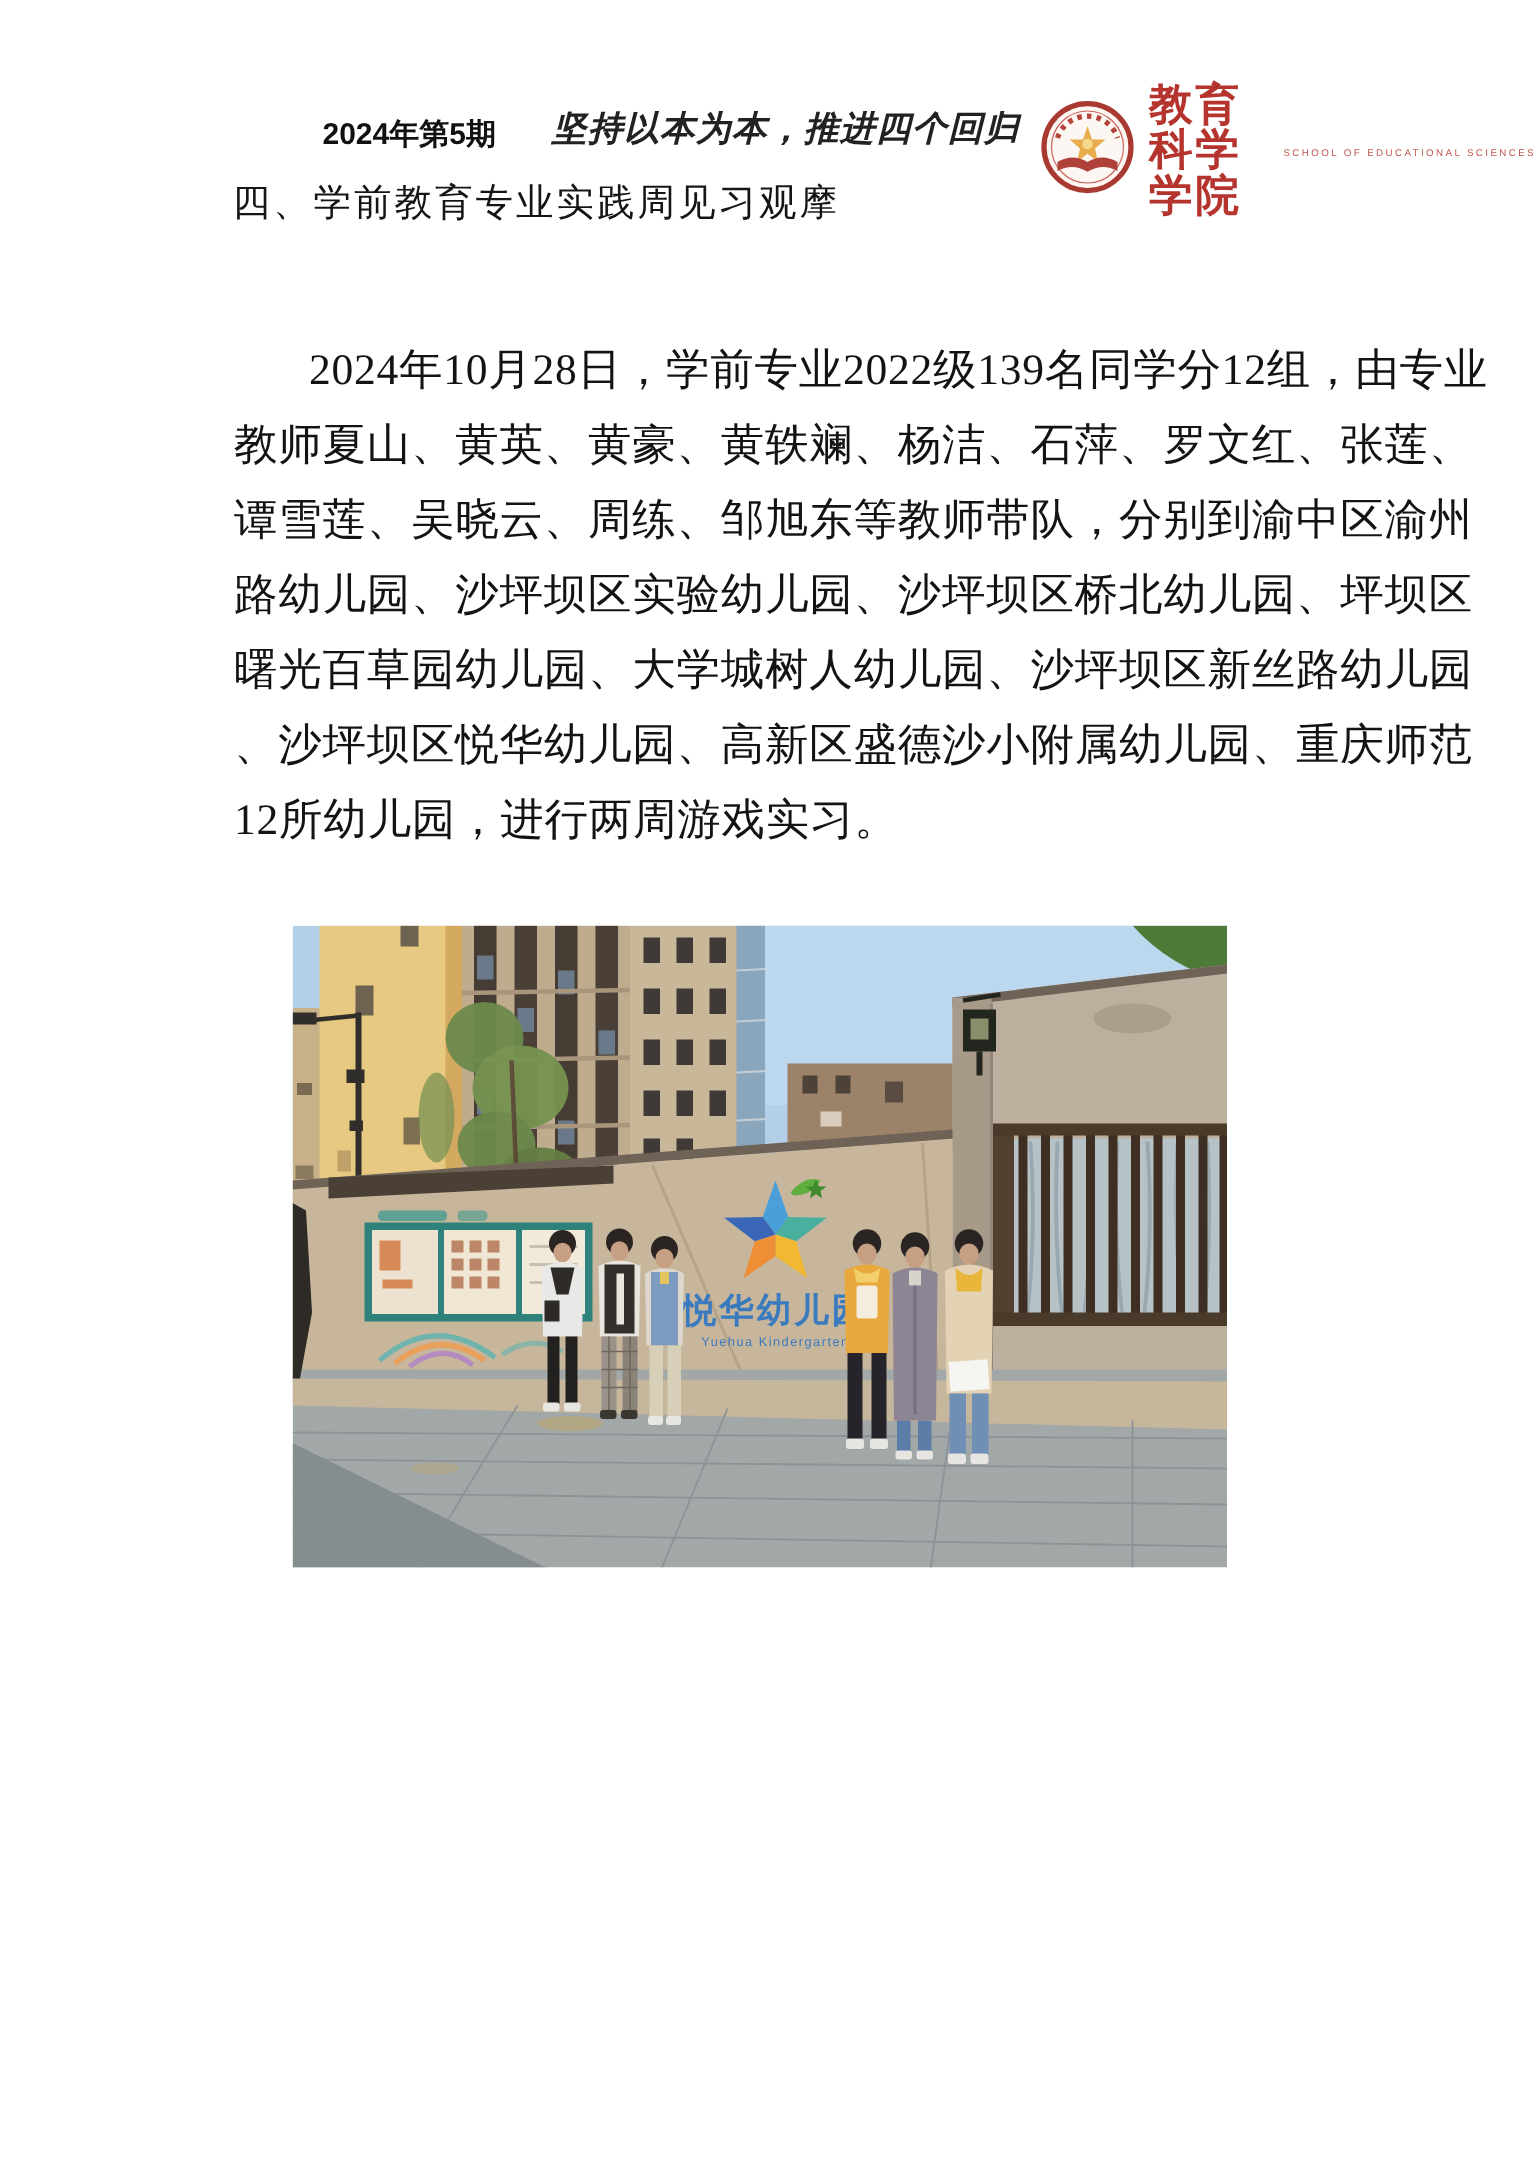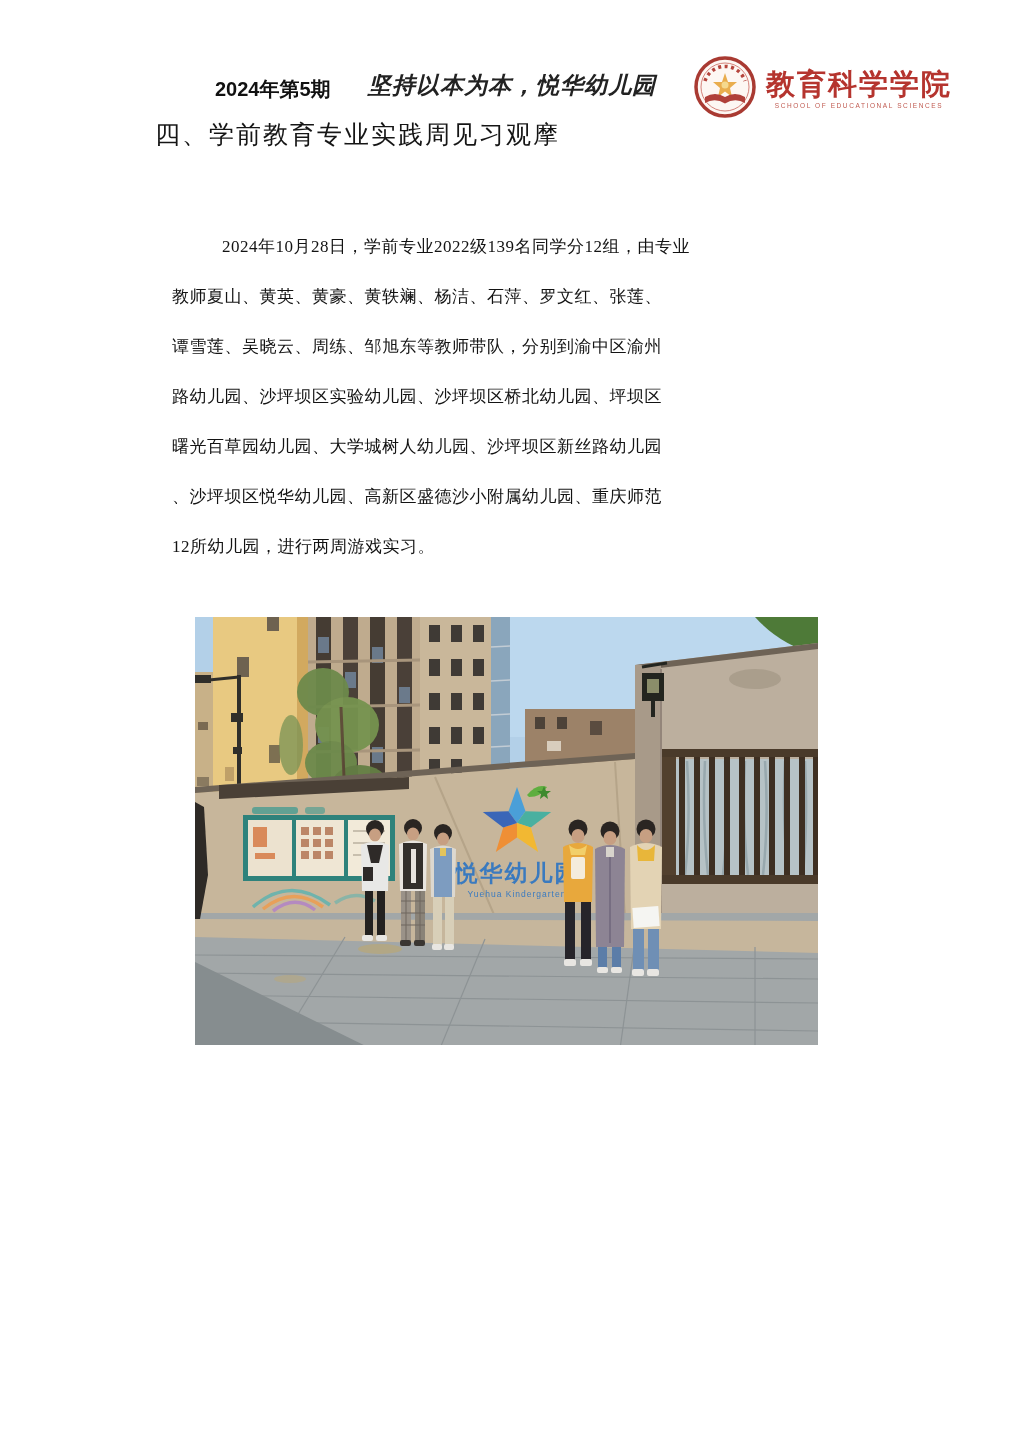--- a/index.html
+++ b/index.html
@@ -21,39 +21,39 @@
   }
   .motto {
     position: absolute; left: 368px; top: 70px;
     font-size: 23px; font-style: italic; font-weight: bold;
     letter-spacing: 1px; color: #222;
   }
   .logo {
     position: absolute; left: 693px; top: 55px;
     display: flex; align-items: center; gap: 9px;
   }
-  .logo-text-block { display: flex; flex-direction: column; align-items: center; }
+  .logo-text-block { display: flex; flex-direction: row; align-items: center; }
   .logo-name {
     font-size: 29px; font-weight: bold; color: #b5342e;
     letter-spacing: 2px; line-height: 1.05;
     font-family: "Liberation Serif", "DejaVu Serif", serif;
   }
   .logo-sub {
     font-family: "Liberation Sans", "DejaVu Sans", sans-serif;
     font-size: 6.5px; letter-spacing: 1.6px; color: #c05a50; margin-top: 3px;
     white-space: nowrap;
   }
   
   .heading {
     position: absolute; left: 155px; top: 118px;
     font-size: 25px; letter-spacing: 2px; color: #151515;
   }
   .paragraph {
-    position: absolute; left: 172px; top: 222px; width: 730px;
-    font-size: 17px; line-height: 50px; color: #131313;
+    position: absolute; left: 156px; top: 222px; width: 730px;
+    font-size: 29px; line-height: 50px; color: #131313;
   }
   .paragraph .line { height: 50px; white-space: nowrap; letter-spacing: 0.5px; }
   .paragraph .line.indent { padding-left: 50px; }
   
   .photo {
     position: absolute; left: 195px; top: 617px;
     width: 623px; height: 468px; overflow: hidden;
   }
   .photo svg { display: block; }
   
@@ -63,21 +63,21 @@
     font-family: "Liberation Sans", "DejaVu Sans", sans-serif;
     font-size: 14px; color: #111;
   }
 </style>
 </head>
 <body>
 
 <div class="page">
 
   <div class="issue">2024年第5期</div>
-  <div class="motto">坚持以本为本，悦华幼儿园</div>
+  <div class="motto">坚持以本为本，推进四个回归</div>
 
   <div class="logo">
     <span>
       <svg width="64" height="64" viewBox="0 0 64 64">
         <circle cx="32" cy="32" r="29" fill="#fdf7f3" stroke="#a93a32" stroke-width="3.5"></circle>
         <circle cx="32" cy="32" r="24" fill="none" stroke="#c9655c" stroke-width="0.8"></circle>
         <path d="M 12,26 A 21,21 0 0 1 52,26" fill="none" stroke="#b5443c" stroke-width="3.5" stroke-dasharray="3 3.5"></path>
         <polygon points="32,18 35,27 44,27 37,33 39,42 32,36.5 25,42 27,33 20,27 29,27" fill="#e9ad4e"></polygon>
         <circle cx="32" cy="30" r="3.5" fill="#f5d98e"></circle>
         <path d="M 12,42 Q 22,36 32,42 Q 42,36 52,42 L 52,48 Q 42,42.5 32,48.5 Q 22,42.5 12,48 Z" fill="#b0403a"></path>

